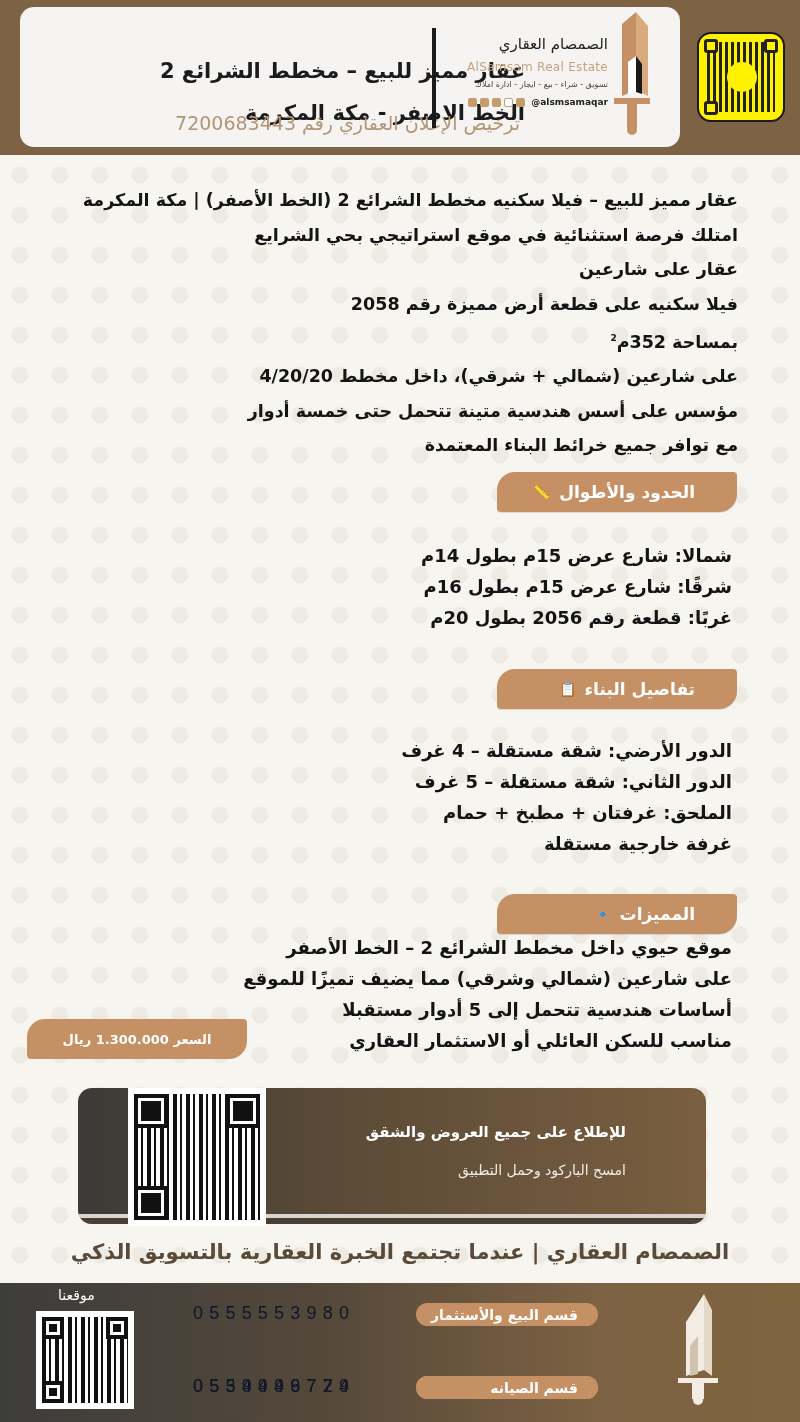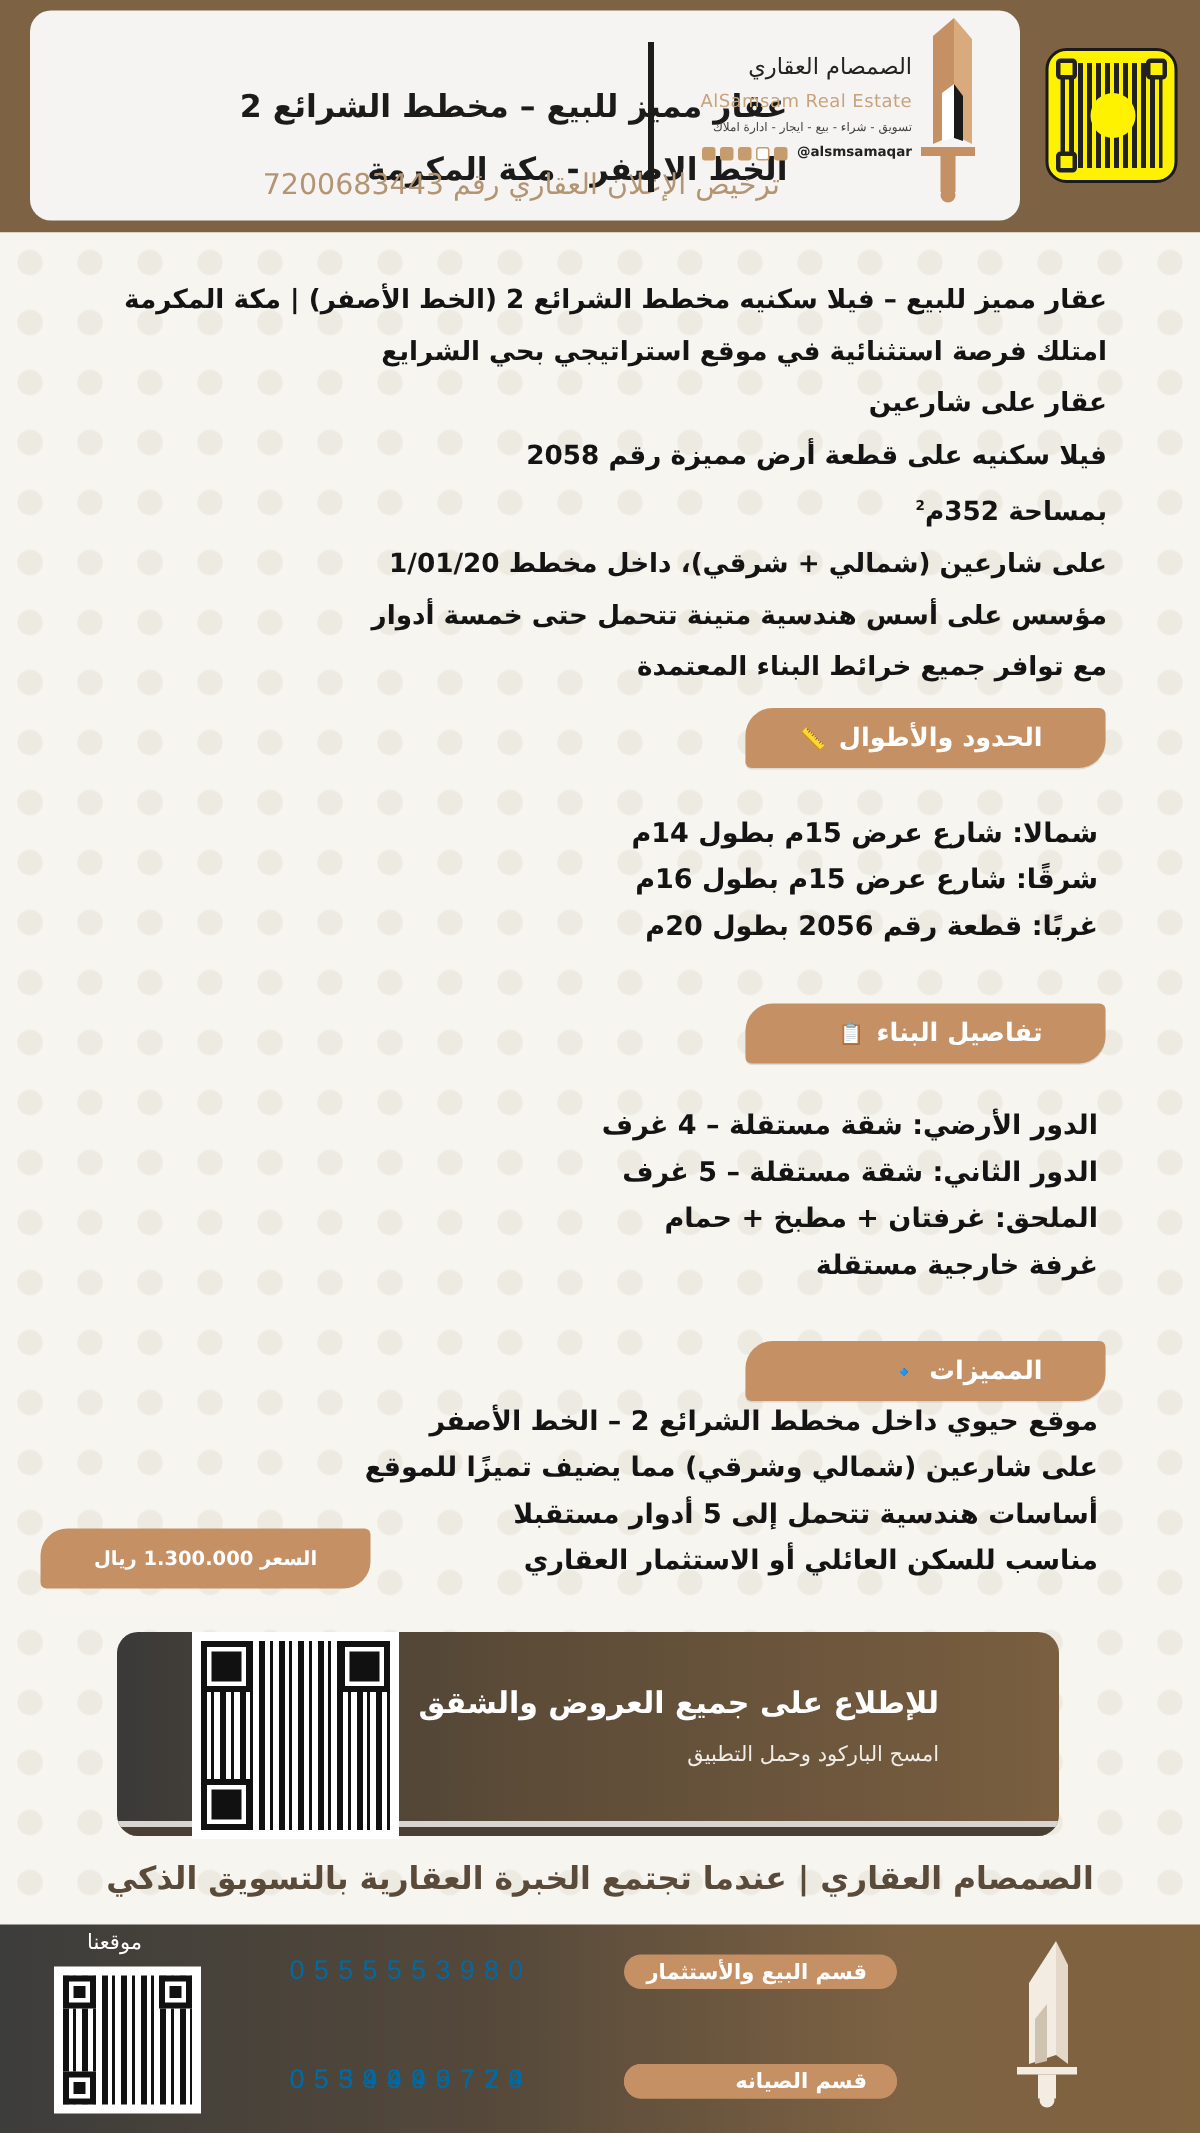--- a/index.html
+++ b/index.html
@@ -113,21 +113,21 @@
   .app-banner-stripe {
     position: absolute; left: 0; bottom: 0; width: 100%; height: 10px; background: #d8d5d0;
   }
   .app-banner-stripe2 {
     position: absolute; left: 0; bottom: 0; width: 100%; height: 6px; background: #4a3f33;
   }
   .app-qr-box {
     position: absolute; left: 128px; top: 1088px; width: 138px; height: 138px; background: #fff;
   }
   .app-title {
-    position: absolute; right: 174px; top: 1123px; color: #fff; font-weight: bold; font-size: 20px; direction: rtl;
+    position: absolute; right: 174px; top: 1123px; color: #fff; font-weight: bold; font-size: 15px; direction: rtl;
   }
   .app-sub {
     position: absolute; right: 174px; top: 1162px; color: #f0ece6; font-size: 14px; direction: rtl;
   }
 
   .slogan {
     position: absolute; left: 0; top: 1240px; width: 800px; text-align: center;
     font-weight: bold; font-size: 21px; color: #5a4a39; direction: rtl;
   }
 
@@ -152,21 +152,21 @@
       repeating-linear-gradient(0deg, transparent 0 3px, #fff 3px 6px, transparent 6px 8px, #fff 8px 11px);
   }
 
   .dept-row { position: absolute; left: 0; width: 800px; height: 24px; }
   .dept-pill {
     position: absolute; left: 416px; width: 182px; height: 23px; border-radius: 12px;
     background: #c69065; color: #fff; font-weight: bold; font-size: 14px; direction: rtl;
     display: flex; align-items: center; padding-right: 20px;
   }
   .dept-phone {
-    position: absolute; left: 193px; color: #0369a1; font-size: 18px; letter-spacing: 6.2px;
+    position: absolute; left: 193px; color: #0f172a; font-size: 18px; letter-spacing: 6.2px;
     font-family: "Liberation Sans", sans-serif;
   }
   .footer-logo { position: absolute; left: 676px; top: 1294px; width: 44px; height: 112px; }
 </style>
 </head>
 <body>
 
 <div class="header-band"></div>
 <div class="header-card"></div>
 <div class="header-title ht1">عقار مميز للبيع – مخطط الشرائع 2</div>
@@ -205,21 +205,21 @@
 </div>
 
 <div class="bg-pattern"></div>
 
 <div class="body-lines">
   <div class="line">عقار مميز للبيع – فيلا سكنيه مخطط الشرائع 2 (الخط الأصفر) | مكة المكرمة</div>
   <div class="line">امتلك فرصة استثنائية في موقع استراتيجي بحي الشرايع</div>
   <div class="line">عقار على شارعين</div>
   <div class="line">فيلا سكنيه على قطعة أرض مميزة رقم 2058</div>
   <div class="line"><span>بمساحة 352م</span><sup>2</sup></div>
-  <div class="line">على شارعين (شمالي + شرقي)، داخل مخطط 1/01/20</div>
+  <div class="line">على شارعين (شمالي + شرقي)، داخل مخطط 4/20/20</div>
   <div class="line">مؤسس على أسس هندسية متينة تتحمل حتى خمسة أدوار</div>
   <div class="line">مع توافر جميع خرائط البناء المعتمدة</div>
 </div>
 
 <div class="section-pill" style="left:497px; top:472px; width:240px;">
   <span>الحدود والأطوال</span>
   <span class="pill-icon">📏</span>
 </div>
 <div class="list-block" style="top:540px;margin-left:24px;">
   <div class="line">شمالا: شارع عرض 15م بطول 14م</div>

